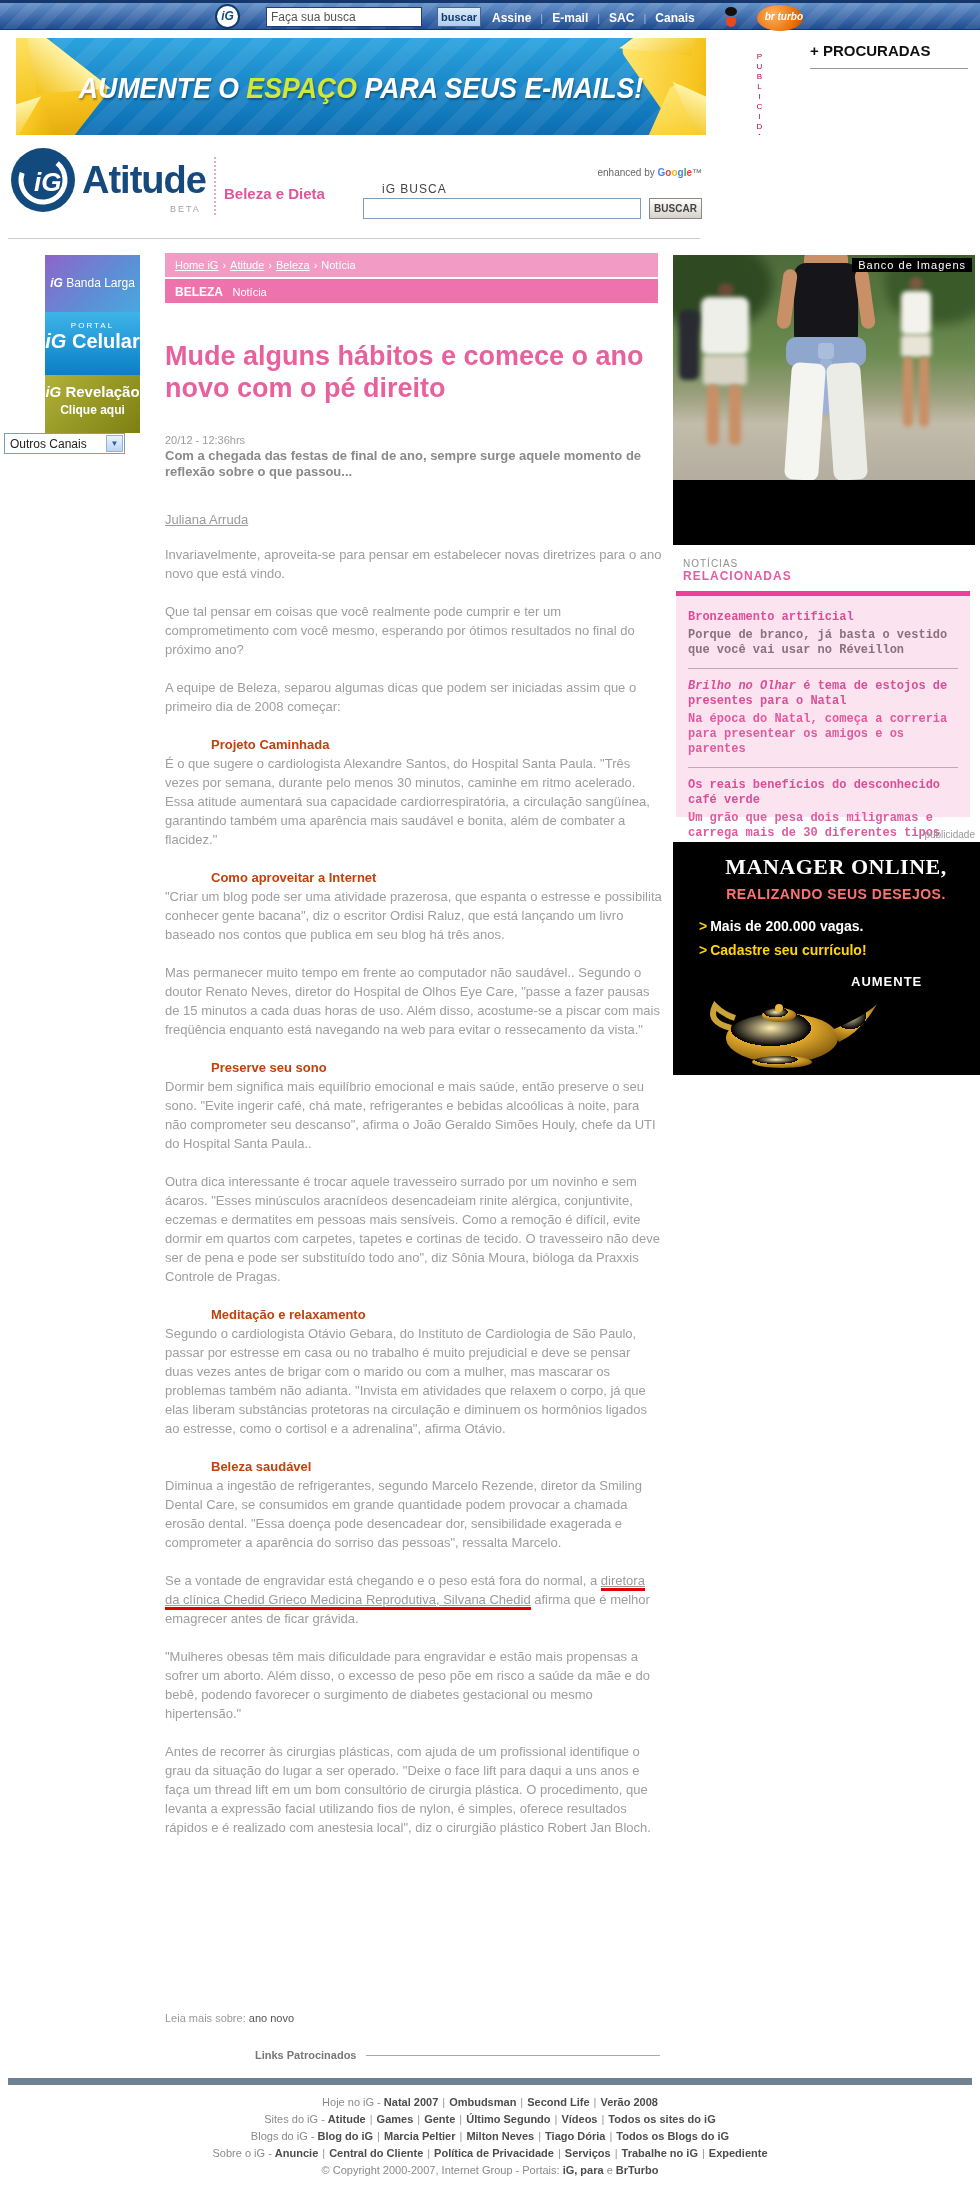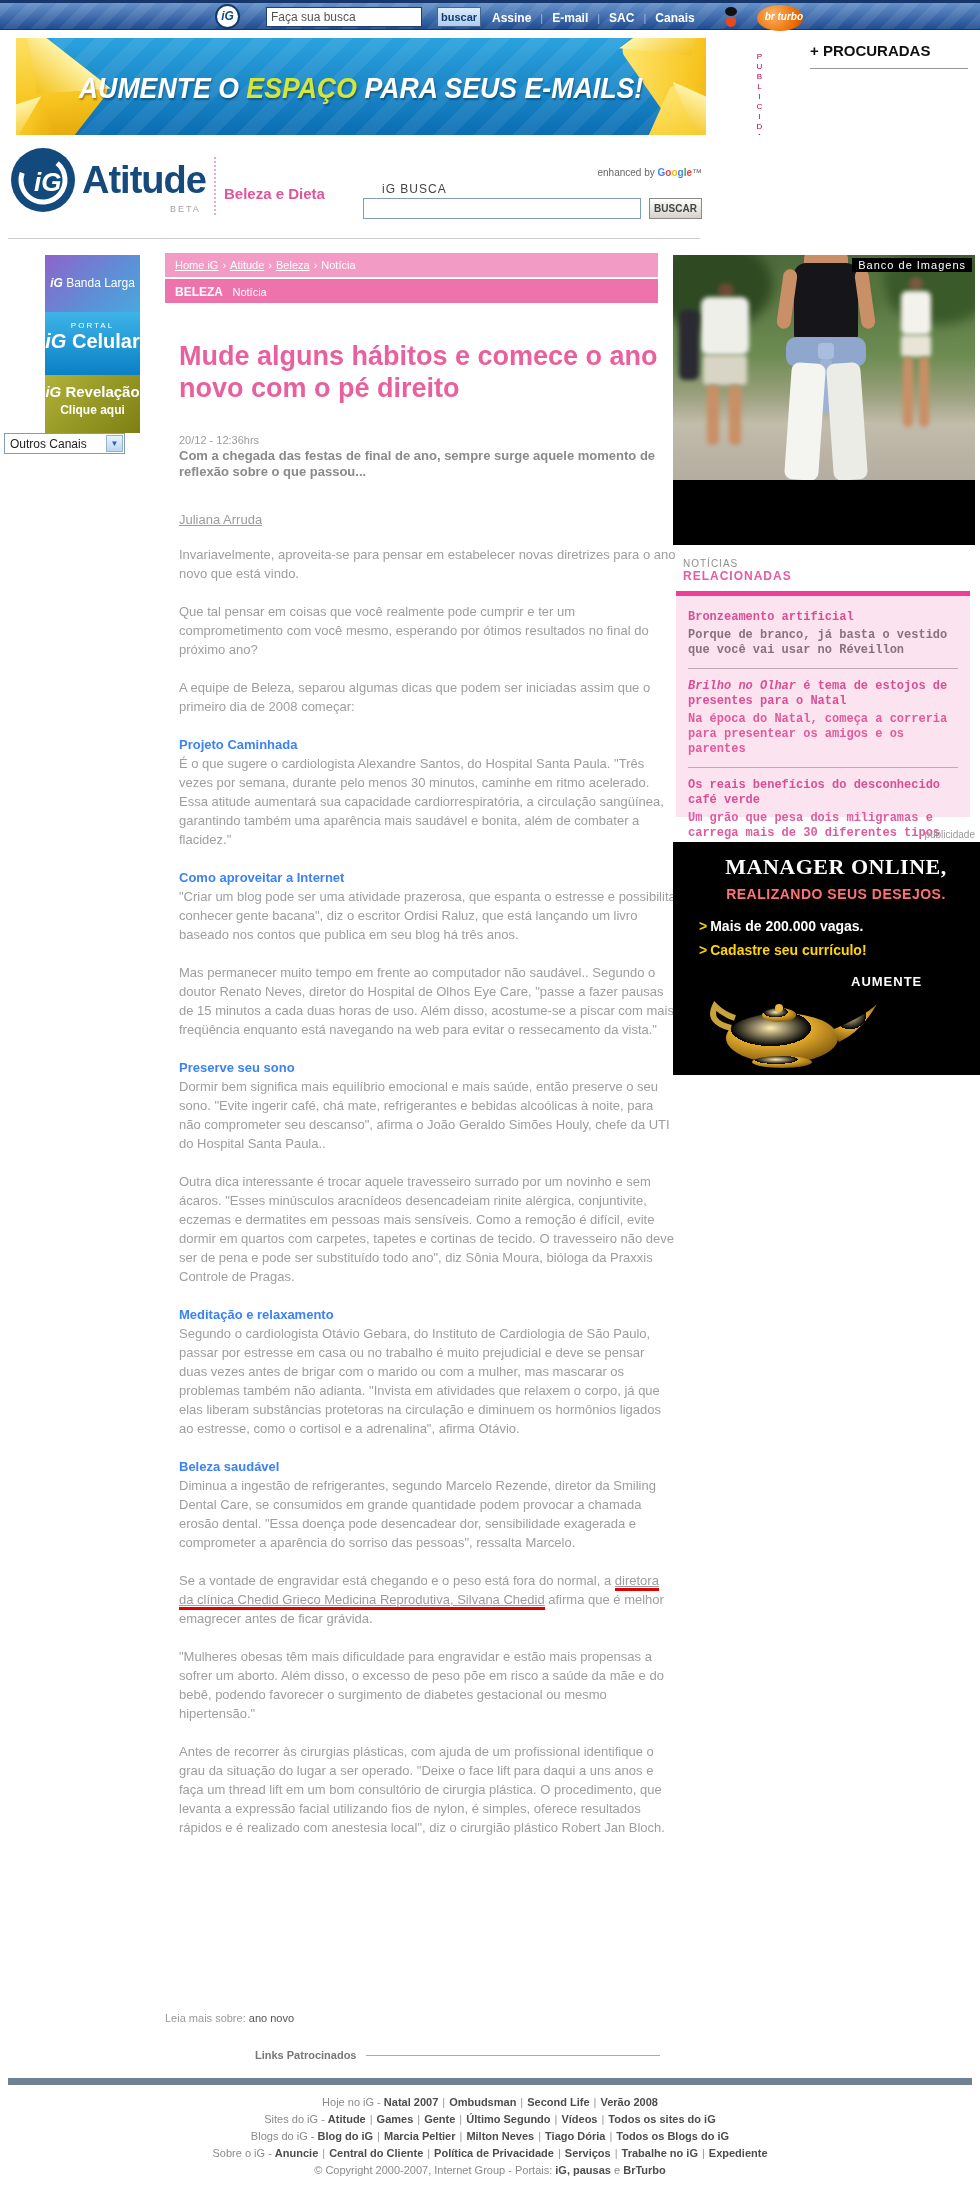--- a/index.html
+++ b/index.html
@@ -94,28 +94,28 @@
     color:#fff; font-size:11px; line-height:24px; padding-left:10px; }
   .crumbbar .bc-link { text-decoration:underline; cursor:pointer; }
   .crumbbar .bc-cur { text-decoration:none; }
   .crumbbar .bc-sep { margin:0 4px; }
   .sectionbar { position:absolute; left:165px; top:279px; width:493px; height:24px; background:#ee72ac;
     color:#fff; line-height:24px; padding-left:10px; }
   .sectionbar .b1 { font-size:12px; font-weight:bold; }
   .sectionbar .b2 { font-size:11px; margin-left:5px; }
 
   
-  .article { position:absolute; left:179px; top:340px; width:497px; }
+  .article { position:absolute; left:165px; top:340px; width:497px; }
   .a-title { width:480px; font-size:27px; line-height:32px; font-weight:bold; color:#e8609d; }
   .a-date { position:absolute; top:94px; font-size:11px; color:#9c9c9c; }
   .a-lead { position:absolute; top:108px; width:485px; font-size:13px; line-height:16px; font-weight:bold; color:#8a8a8a; }
   .a-author { position:absolute; top:172px; font-size:13px; color:#9c9c9c; text-decoration:underline; cursor:pointer; }
   .a-body { position:absolute; top:205px; width:497px; font-size:13px; line-height:19px; color:#9e9e9e; }
   .a-body .ap { margin:0 0 19px 0; }
-  .a-body .ah { font-weight:bold; color:#3b82f6; margin-top:6px; }
+  .a-body .ah { font-weight:bold; color:#c2410c; margin-top:6px;margin-left:46px; }
   .body-link { color:#9c9c9c; text-decoration:underline; border-bottom:3px solid #e00000; cursor:pointer; }
   .readmore { position:absolute; left:165px; top:2012px; font-size:11px; color:#999; }
   .readmore a { color:#555; text-decoration:none; cursor:pointer;text-align:right; }
   .sponsored { position:absolute; left:255px; top:2049px; width:405px; display:flex; align-items:center; }
   .sponsored .s-label { font-size:11px; font-weight:bold; color:#777; white-space:nowrap; cursor:pointer; }
   .sponsored .s-line { flex:1; border-top:1px solid #aaa; margin-left:10px; }
 
   
   .photo { position:absolute; left:673px; top:255px; width:302px; height:290px; background:#000; overflow:hidden; }
   .ph-scene { position:absolute; left:0; top:0; width:302px; height:225px; overflow:hidden;
@@ -360,16 +360,16 @@
       <circle cx="92" cy="38" r="4" fill="#e8b93c"></circle>
     </svg>
   </div>
 
   <div class="ft-bar"></div>
   <div class="ft" id="ft">
       <div class="ft-row"><span class="lbl">Hoje no iG - </span><a>Natal 2007</a><span class="sep">|</span><a>Ombudsman</a><span class="sep">|</span><a>Second Life</a><span class="sep">|</span><a>Verão 2008</a></div>
       <div class="ft-row"><span class="lbl">Sites do iG - </span><a>Atitude</a><span class="sep">|</span><a>Games</a><span class="sep">|</span><a>Gente</a><span class="sep">|</span><a>Último Segundo</a><span class="sep">|</span><a>Vídeos</a><span class="sep">|</span><a>Todos os sites do iG</a></div>
       <div class="ft-row"><span class="lbl">Blogs do iG - </span><a>Blog do iG</a><span class="sep">|</span><a>Marcia Peltier</a><span class="sep">|</span><a>Milton Neves</a><span class="sep">|</span><a>Tiago Dória</a><span class="sep">|</span><a>Todos os Blogs do iG</a></div>
       <div class="ft-row"><span class="lbl">Sobre o iG - </span><a>Anuncie</a><span class="sep">|</span><a>Central do Cliente</a><span class="sep">|</span><a>Política de Privacidade</a><span class="sep">|</span><a>Serviços</a><span class="sep">|</span><a>Trabalhe no iG</a><span class="sep">|</span><a>Expediente</a></div>
-      <div class="cp"><span>© Copyright 2000-2007, Internet Group - Portais: </span><b>iG, pausas</b><span> e </span><b>BrTurbo</b></div>
+      <div class="cp"><span>© Copyright 2000-2007, Internet Group - Portais: </span><b>iG, para</b><span> e </span><b>BrTurbo</b></div>
     </div>
 
 </div>
 
 </body></html>

